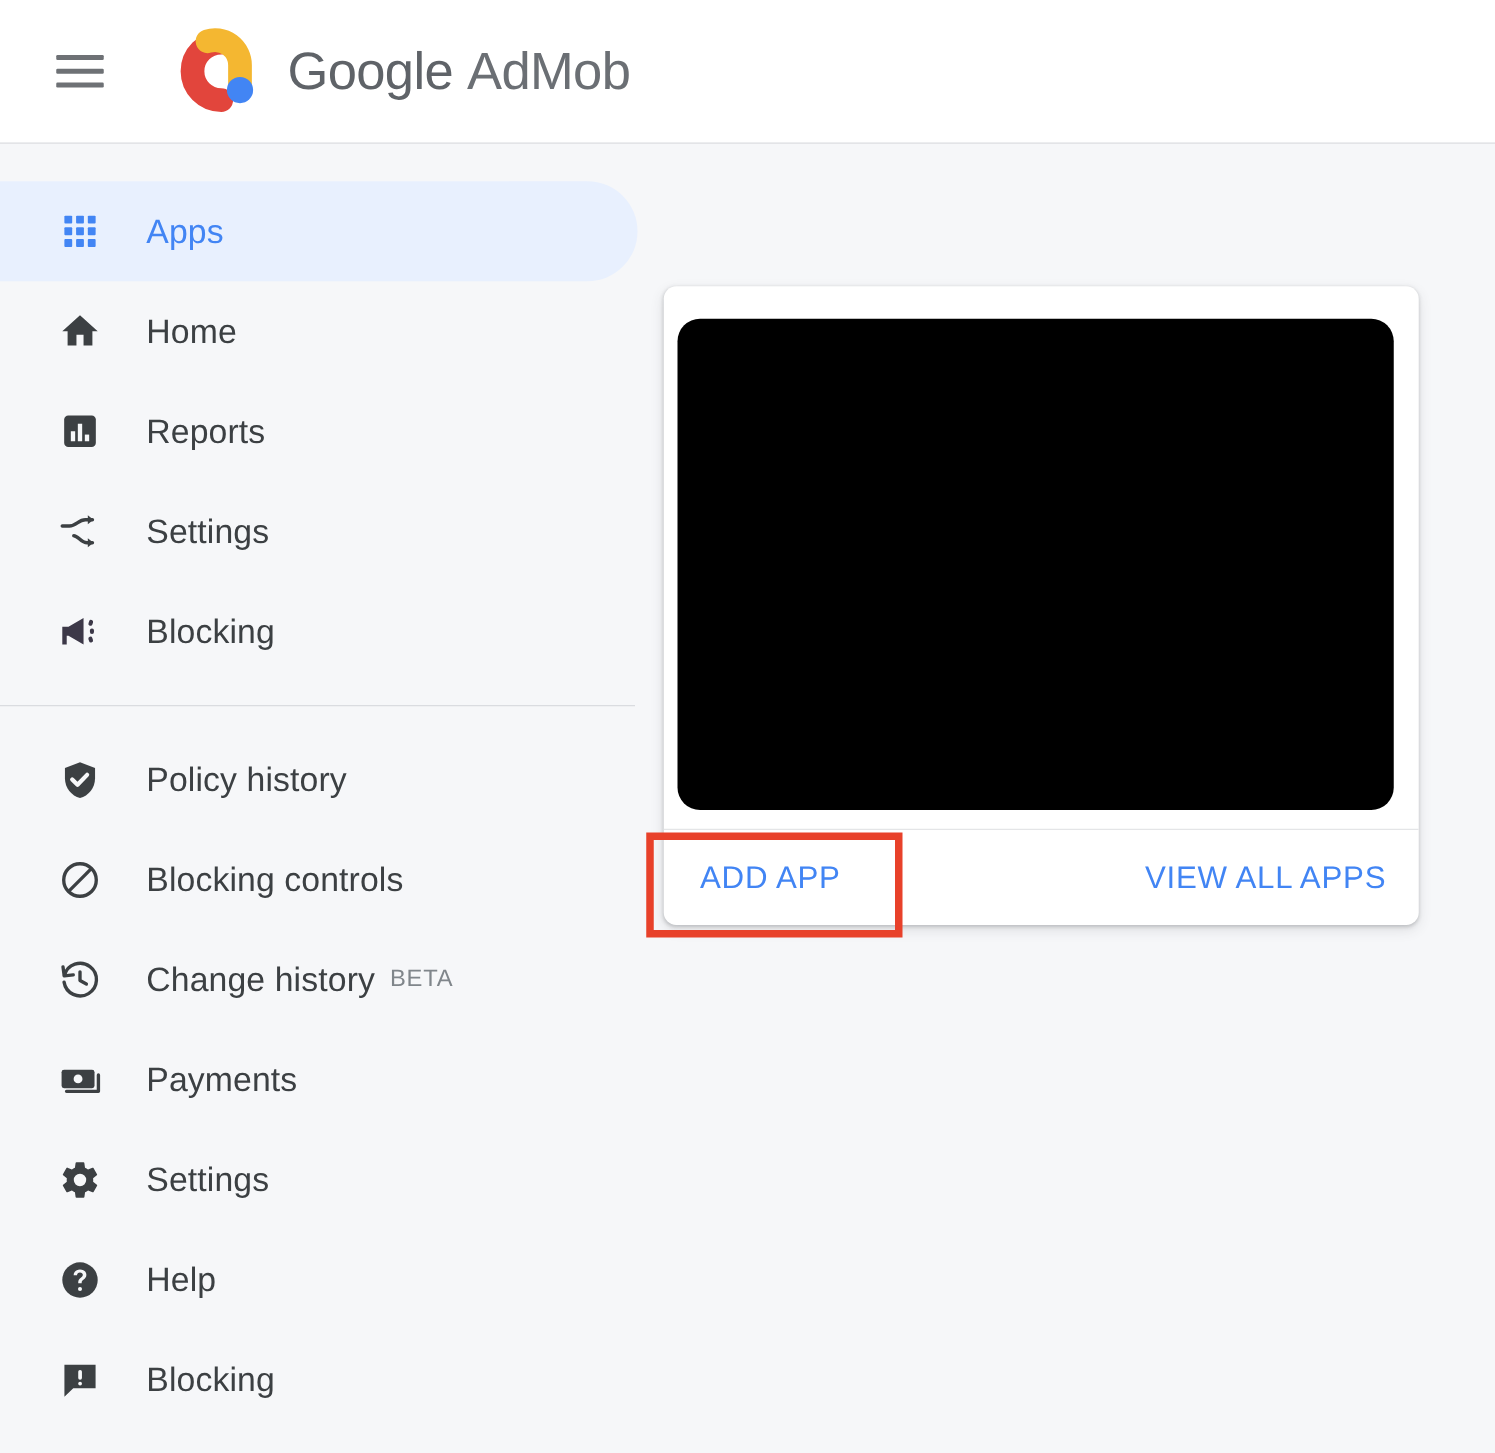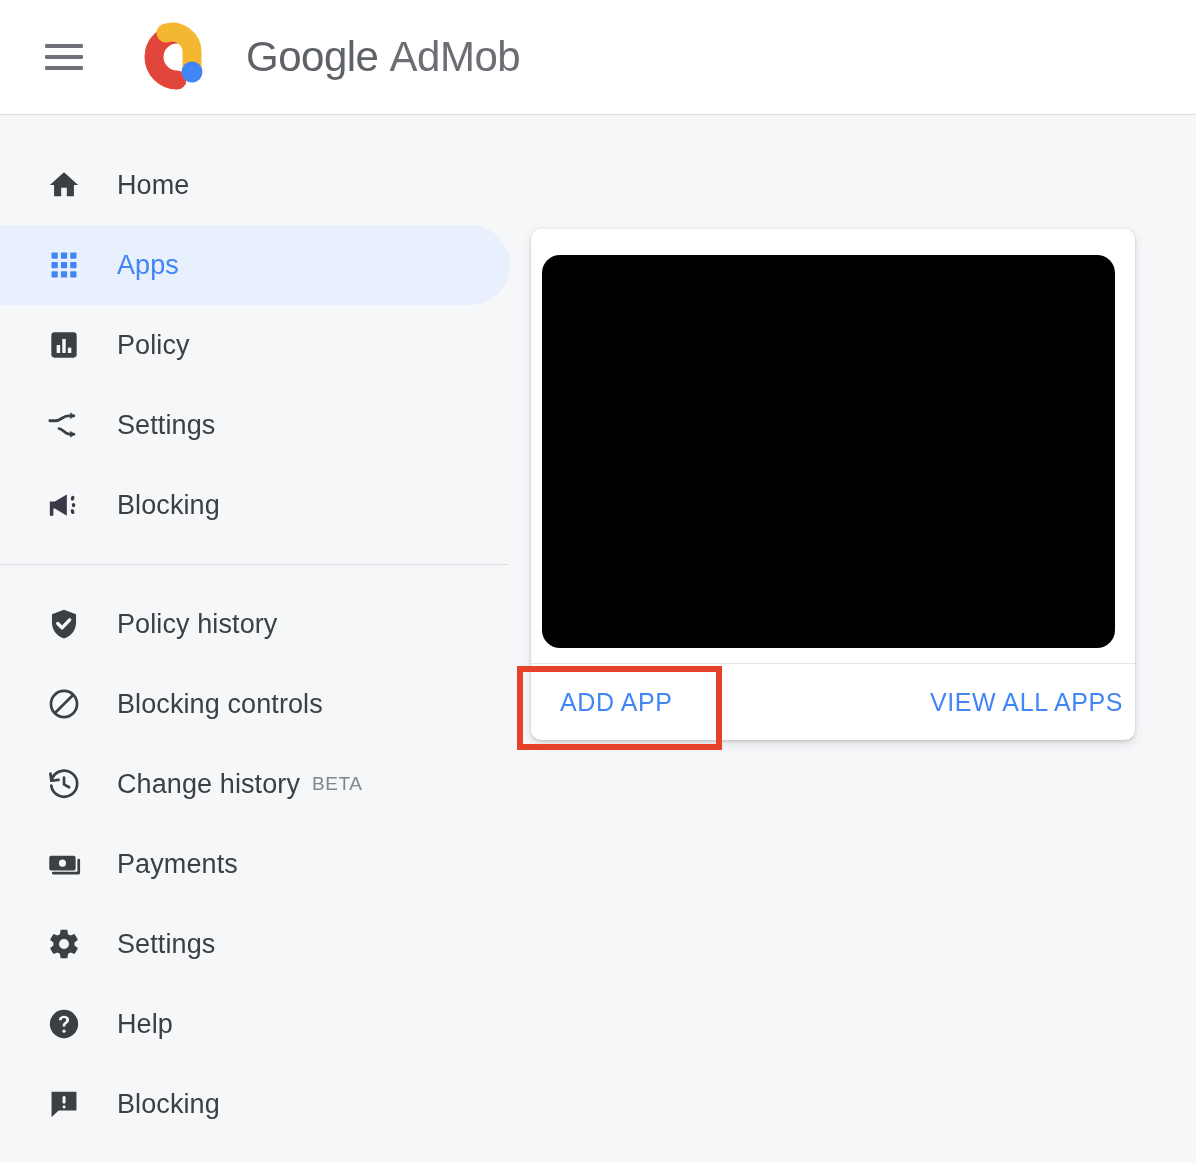--- a/index.html
+++ b/index.html
@@ -42,21 +42,21 @@
     background: #6E7175;
     border-radius: 1px;
   }
   #brand-logo {
     margin-left: 47px;
     width: 78px;
     height: 74px;
     position: relative;
   }
   #brand-title {
-    margin-left: 38px;
+    margin-left: 22px;
     font-size: 42px;
     color: #5F6368;
     letter-spacing: -0.5px;
     white-space: nowrap;
   }
   #brand-title .g-part { font-weight: 500; color: #5F6368; }
   #brand-title .a-part { font-weight: 400; color: #6B6F74; }
 
   
   #sidebar {
@@ -157,21 +157,21 @@
     color: #4285F4;
     cursor: pointer;
     white-space: nowrap;
     background: none;
     border: none;
     padding: 0;
     font-family: "Liberation Sans", sans-serif;
     text-align: center;
   }
   #add-app-button { margin-left: 29px; }
-  #view-all-apps-button { margin-left: auto; margin-right: 12px; }
+  #view-all-apps-button { margin-left: auto; margin-right: 26px; }
 
   
   #highlight-box {
     position: absolute;
     left: 517px;
     top: 666px;
     width: 205px;
     height: 84px;
     border: 6px solid #E8412A;
     pointer-events: none;
@@ -199,57 +199,57 @@
     </svg>
   </div>
 
   <div id="brand-title">
     <span class="g-part">Google</span><span>&nbsp;</span><span class="a-part">AdMob</span>
   </div>
 
 </div>
 
 <nav id="sidebar">
-
-  <div class="nav-item">
-    <span class="nav-icon">
-      <svg width="34" height="34" viewBox="0 0 24 24" fill="#3C4043">
-        <path d="M10 20v-6h4v6h5v-8h3L12 3 2 12h3v8z"></path>
-      </svg>
-    </span>
-    <span class="nav-label">Home</span>
-  </div>
 
   <div class="nav-item active">
     <span class="nav-icon">
       <svg width="30" height="30" viewBox="0 0 24 24" fill="#4285F4">
         <rect x="2" y="2" width="5" height="5" rx="0.6"></rect>
         <rect x="9.5" y="2" width="5" height="5" rx="0.6"></rect>
         <rect x="17" y="2" width="5" height="5" rx="0.6"></rect>
         <rect x="2" y="9.5" width="5" height="5" rx="0.6"></rect>
         <rect x="9.5" y="9.5" width="5" height="5" rx="0.6"></rect>
         <rect x="17" y="9.5" width="5" height="5" rx="0.6"></rect>
         <rect x="2" y="17" width="5" height="5" rx="0.6"></rect>
         <rect x="9.5" y="17" width="5" height="5" rx="0.6"></rect>
         <rect x="17" y="17" width="5" height="5" rx="0.6"></rect>
       </svg>
     </span>
     <span class="nav-label">Apps</span>
   </div>
 
   <div class="nav-item">
     <span class="nav-icon">
+      <svg width="34" height="34" viewBox="0 0 24 24" fill="#3C4043">
+        <path d="M10 20v-6h4v6h5v-8h3L12 3 2 12h3v8z"></path>
+      </svg>
+    </span>
+    <span class="nav-label">Home</span>
+  </div>
+
+  <div class="nav-item">
+    <span class="nav-icon">
       <svg width="32" height="32" viewBox="0 0 24 24">
         <rect x="2.5" y="2.5" width="19" height="19" rx="2.5" fill="#3C4043"></rect>
         <rect x="6.5" y="12" width="2.6" height="6" fill="#F6F7F9"></rect>
         <rect x="10.7" y="7.5" width="2.6" height="10.5" fill="#F6F7F9"></rect>
         <rect x="14.9" y="14" width="2.6" height="4" fill="#F6F7F9"></rect>
       </svg>
     </span>
-    <span class="nav-label">Policy</span>
+    <span class="nav-label">Reports</span>
   </div>
 
   <div class="nav-item">
     <span class="nav-icon">
       <svg width="34" height="34" viewBox="0 0 24 24" fill="none" stroke="#3C4043" stroke-width="2" stroke-linecap="round">
         <path d="M2 9 H6 C10 9 11 5.5 15 5.5 H19"></path>
         <path d="M8.5 14.5 C11 14.5 12.5 18.5 16 18.5 H19"></path>
         <path d="M16.4 3 L19.6 5.5 L16.4 8" fill="#3C4043" stroke="none"></path>
         <path d="M16.4 16 L19.6 18.5 L16.4 21" fill="#3C4043" stroke="none"></path>
       </svg>

